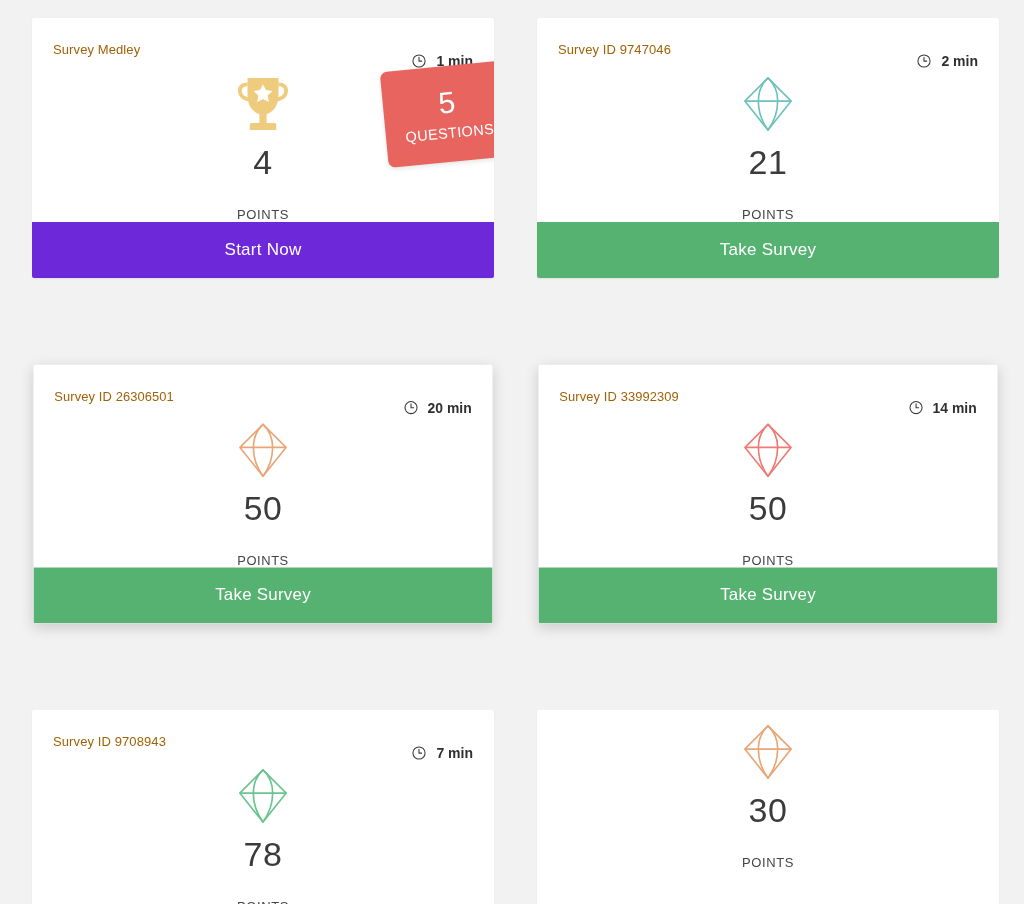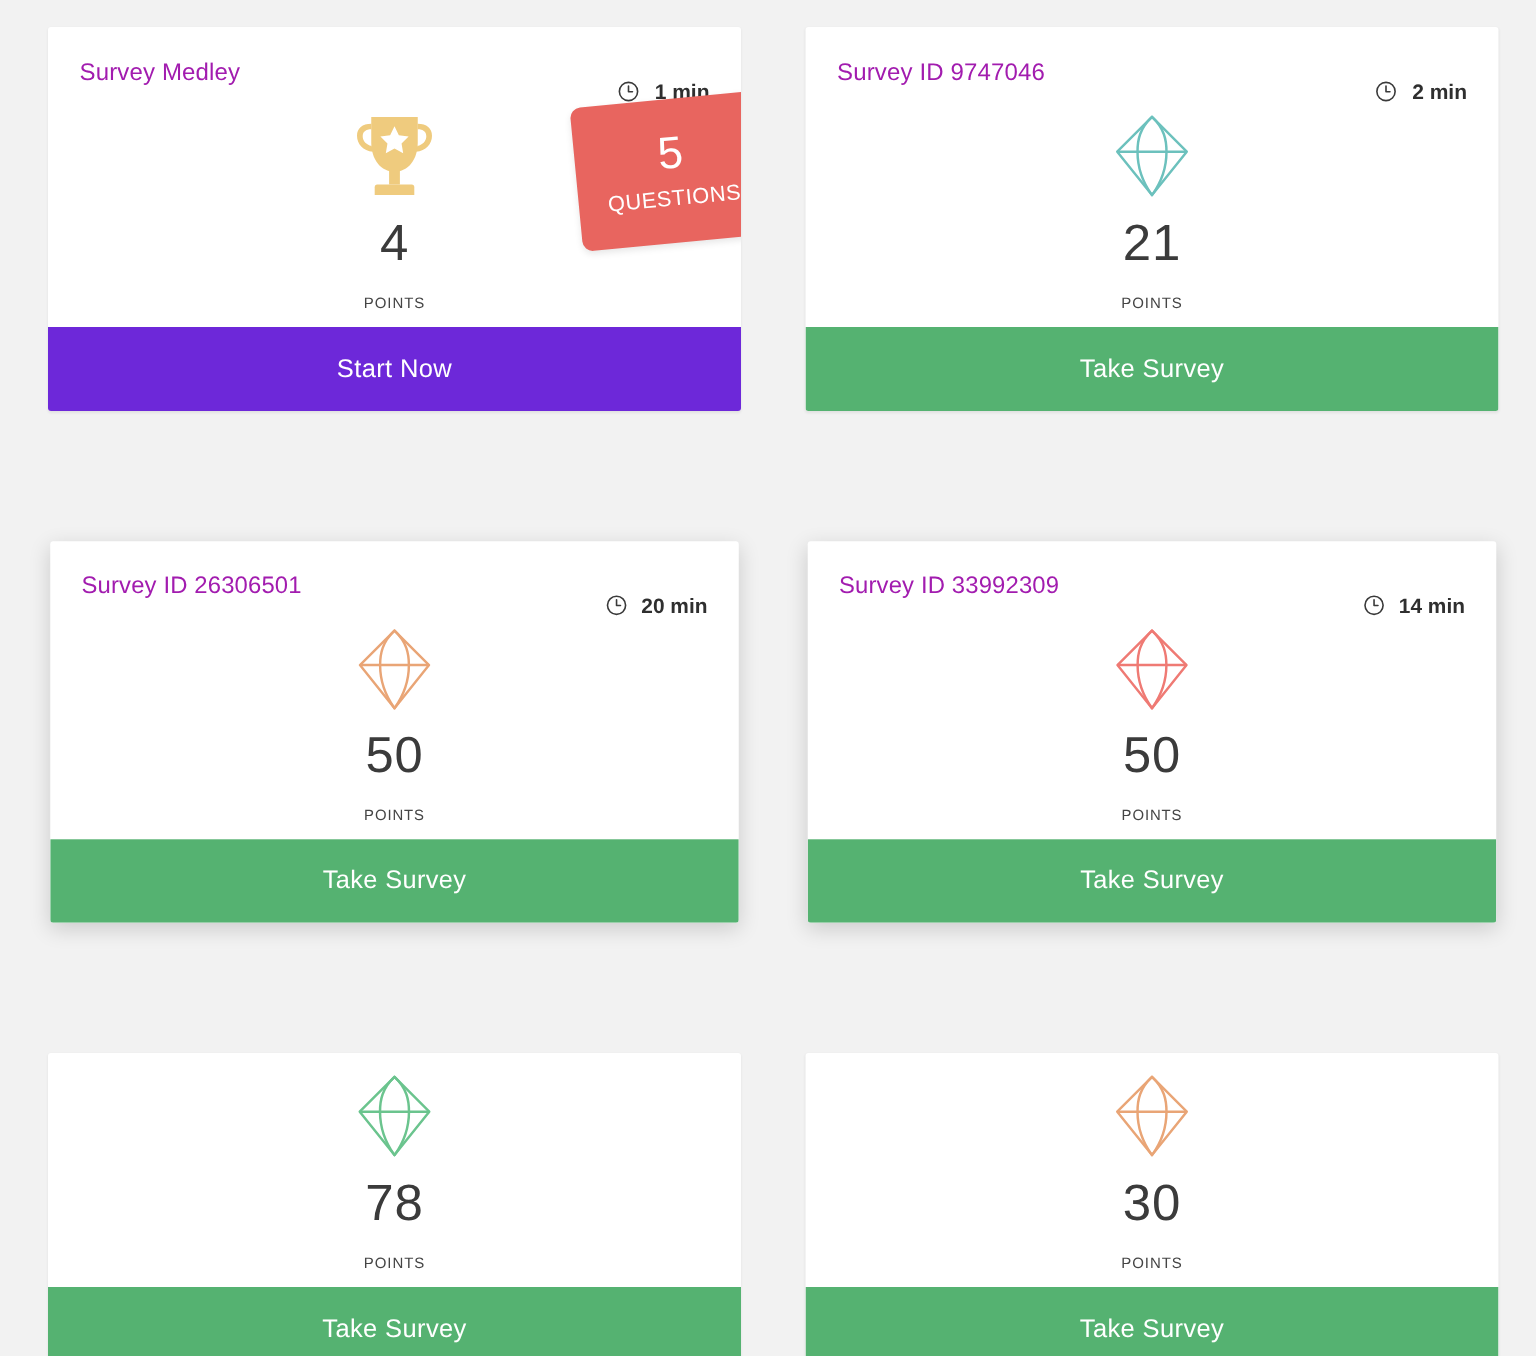--- a/index.html
+++ b/index.html
@@ -45,23 +45,23 @@
 
   .card-header {
     display: flex;
     align-items: center;
     justify-content: space-between;
     padding: 18px 21px 0 21px;
     height: 44px;
   }
 
   .card-title {
-    font-size: 16px;
+    font-size: 13px;
     font-weight: 400;
-    color: #a21caf;
+    color: #a16207;
     letter-spacing: 0.1px;
     line-height: 1;
   }
 
   .card-duration {
     display: flex;
     align-items: center;
     gap: 9px;
     font-size: 14px;
     font-weight: 700;
@@ -101,25 +101,25 @@
   .points-value {
     font-size: 34px;
     font-weight: 400;
     color: #3b3b3b;
     line-height: 1;
     margin-top: 12px;
     letter-spacing: 0.5px;
   }
 
   .points-label {
-    font-size: 10px;
+    font-size: 13px;
     font-weight: 400;
     color: #454545;
     letter-spacing: 0.6px;
-    margin-top: 18px;
+    margin-top: 28px;
   }
 
   .card-action {
     height: 56px;
     display: flex;
     align-items: center;
     justify-content: center;
     font-size: 17px;
     font-weight: 400;
     color: #ffffff;
@@ -277,20 +277,32 @@
             <path d="M2 26 L50 26"></path>
             <path d="M26 2 C17.5 10 16 18 16 26 C16 36 19.5 47 26 56 C32.5 47 36 36 36 26 C36 18 34.5 10 26 2 Z"></path>
           </svg>
         </span>
         <span class="points-value">50</span>
         <span class="points-label">POINTS</span>
       </div>
       <button class="card-action green">Take Survey</button>
     </div>
     <div class="card">
+      <div class="card-header">
+        <span class="card-title">Survey ID 9708943</span>
+        <span class="card-duration">
+          <span>
+            <svg class="clock-icon" viewBox="0 0 20 20" fill="none" stroke="currentColor" stroke-width="1.35">
+              <circle cx="10" cy="10" r="7.6"></circle>
+              <path d="M10 5.4 L10 10.2 L13.3 10.2" stroke-linecap="round" stroke-linejoin="round"></path>
+            </svg>
+          </span>
+          <span>7 min</span>
+        </span>
+      </div>
       <div class="card-body">
         <span class="reward-icon">
           <svg class="gem-icon" viewBox="0 0 52 58" fill="none" stroke="#6bc48e" stroke-width="1.7" stroke-linejoin="round">
             <path d="M26 2 L50 26 L26 56 L2 26 Z"></path>
             <path d="M2 26 L50 26"></path>
             <path d="M26 2 C17.5 10 16 18 16 26 C16 36 19.5 47 26 56 C32.5 47 36 36 36 26 C36 18 34.5 10 26 2 Z"></path>
           </svg>
         </span>
         <span class="points-value">78</span>
         <span class="points-label">POINTS</span>

